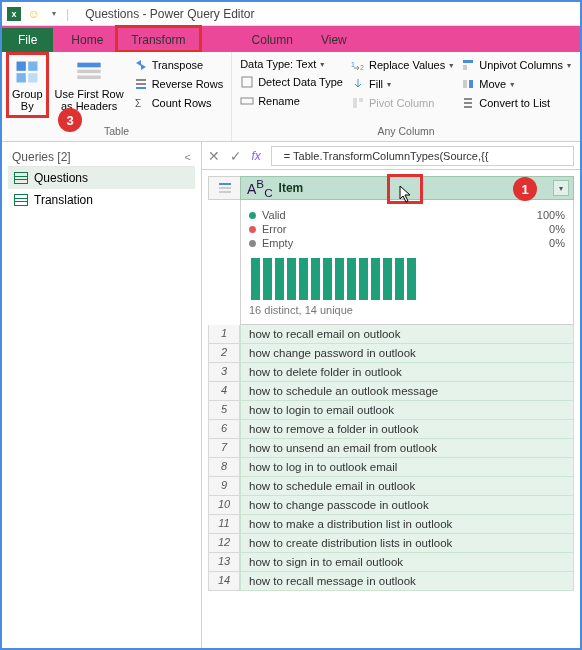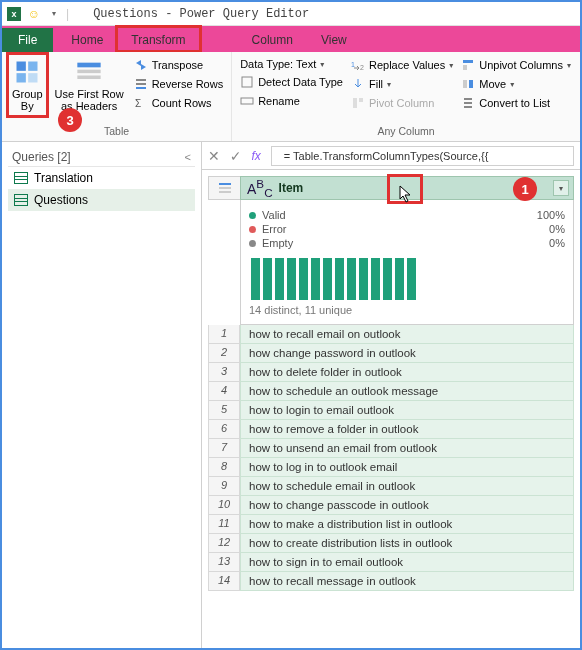--- a/index.html
+++ b/index.html
@@ -1,21 +1,21 @@
 <!DOCTYPE html>
 <html><head>
 <meta charset="utf-8">
 <style>
   * { box-sizing: border-box; margin: 0; padding: 0; font-family: "Segoe UI", Tahoma, sans-serif; }
   body { background: #fff; border: 2px solid #4a8de0; width: 582px; height: 650px; overflow: hidden; font-size: 12px; }
 
   .titlebar { display: flex; align-items: center; height: 24px; padding: 0 4px; background: #fff; border-bottom: 1px solid #e0e0e0; }
   .tb-icon { width: 16px; height: 16px; margin-right: 4px; display: inline-flex; align-items: center; justify-content: center; }
   .excel-icon { background: #217346; color: #fff; font-size: 9px; font-weight: bold; width: 14px; height: 14px; display: flex; align-items: center; justify-content: center; }
-  .title-text { font-size: 12px; color: #444; margin-left: 24px; font-family: Liberation Mono, monospace; }
+  .title-text { font-size: 12px; color: #444; margin-left: 16px; }
 
   .tabs { display: flex; align-items: flex-end; height: 26px; background: #ec4899; }
   .tab { padding: 5px 14px; font-size: 12px; color: #333; cursor: pointer; }
   .tab.file { background: #217346; color: #fff; margin-right: 4px; padding: 5px 16px; }
   .tab-wrap { position: relative; display: inline-block; }
   .red-box { border: 3px solid #e03131; position: absolute; pointer-events: none; }
 
   .ribbon { display: flex; border-bottom: 1px solid #d0d0d0; background: #fafafa; height: 90px; }
   .rb-group { display: flex; flex-direction: column; padding: 4px 8px; border-right: 1px solid #e6e6e6; }
   .rb-group-content { display: flex; flex: 1; align-items: flex-start; gap: 8px; }
@@ -219,35 +219,35 @@
   </div>
   <div class="callout" style="left:56px;top:56px">3</div>
 </div>
 
 <div class="main">
   <div class="queries">
     <div class="queries-hdr">
       <span>Queries [2]</span>
       <span style="font-size:11px;color:#888">&lt;</span>
     </div>
+    <div class="q-item selected">
+      <div class="q-icon">
+          <div></div>
+          <div></div>
+          <div></div>
+        </div>
+      <span>Questions</span>
+    </div>
     <div class="q-item">
       <div class="q-icon">
           <div></div>
           <div></div>
           <div></div>
         </div>
       <span>Translation</span>
-    </div>
-    <div class="q-item selected">
-      <div class="q-icon">
-          <div></div>
-          <div></div>
-          <div></div>
-        </div>
-      <span>Questions</span>
     </div>
   </div>
 
   <div class="content">
     <div class="formula-row">
       <span class="fb-btn">✕</span>
       <span class="fb-btn">✓</span>
       <span class="fx">fx</span>
       <div class="formula">= Table.TransformColumnTypes(Source,{{</div>
     </div>
@@ -302,21 +302,21 @@
               <div></div>
               <div></div>
               <div></div>
               <div></div>
               <div></div>
               <div></div>
               <div></div>
               <div></div>
               <div></div>
           </div>
-          <div class="distinct">14 distinct, 11 unique</div>
+          <div class="distinct">16 distinct, 14 unique</div>
         </div>
       </div>
 
       <div id="rows">
           <div class="data-row">
             <div class="rn">1</div>
             <div class="cell">how to recall email on outlook</div>
           </div>
           <div class="data-row">
             <div class="rn">2</div>

